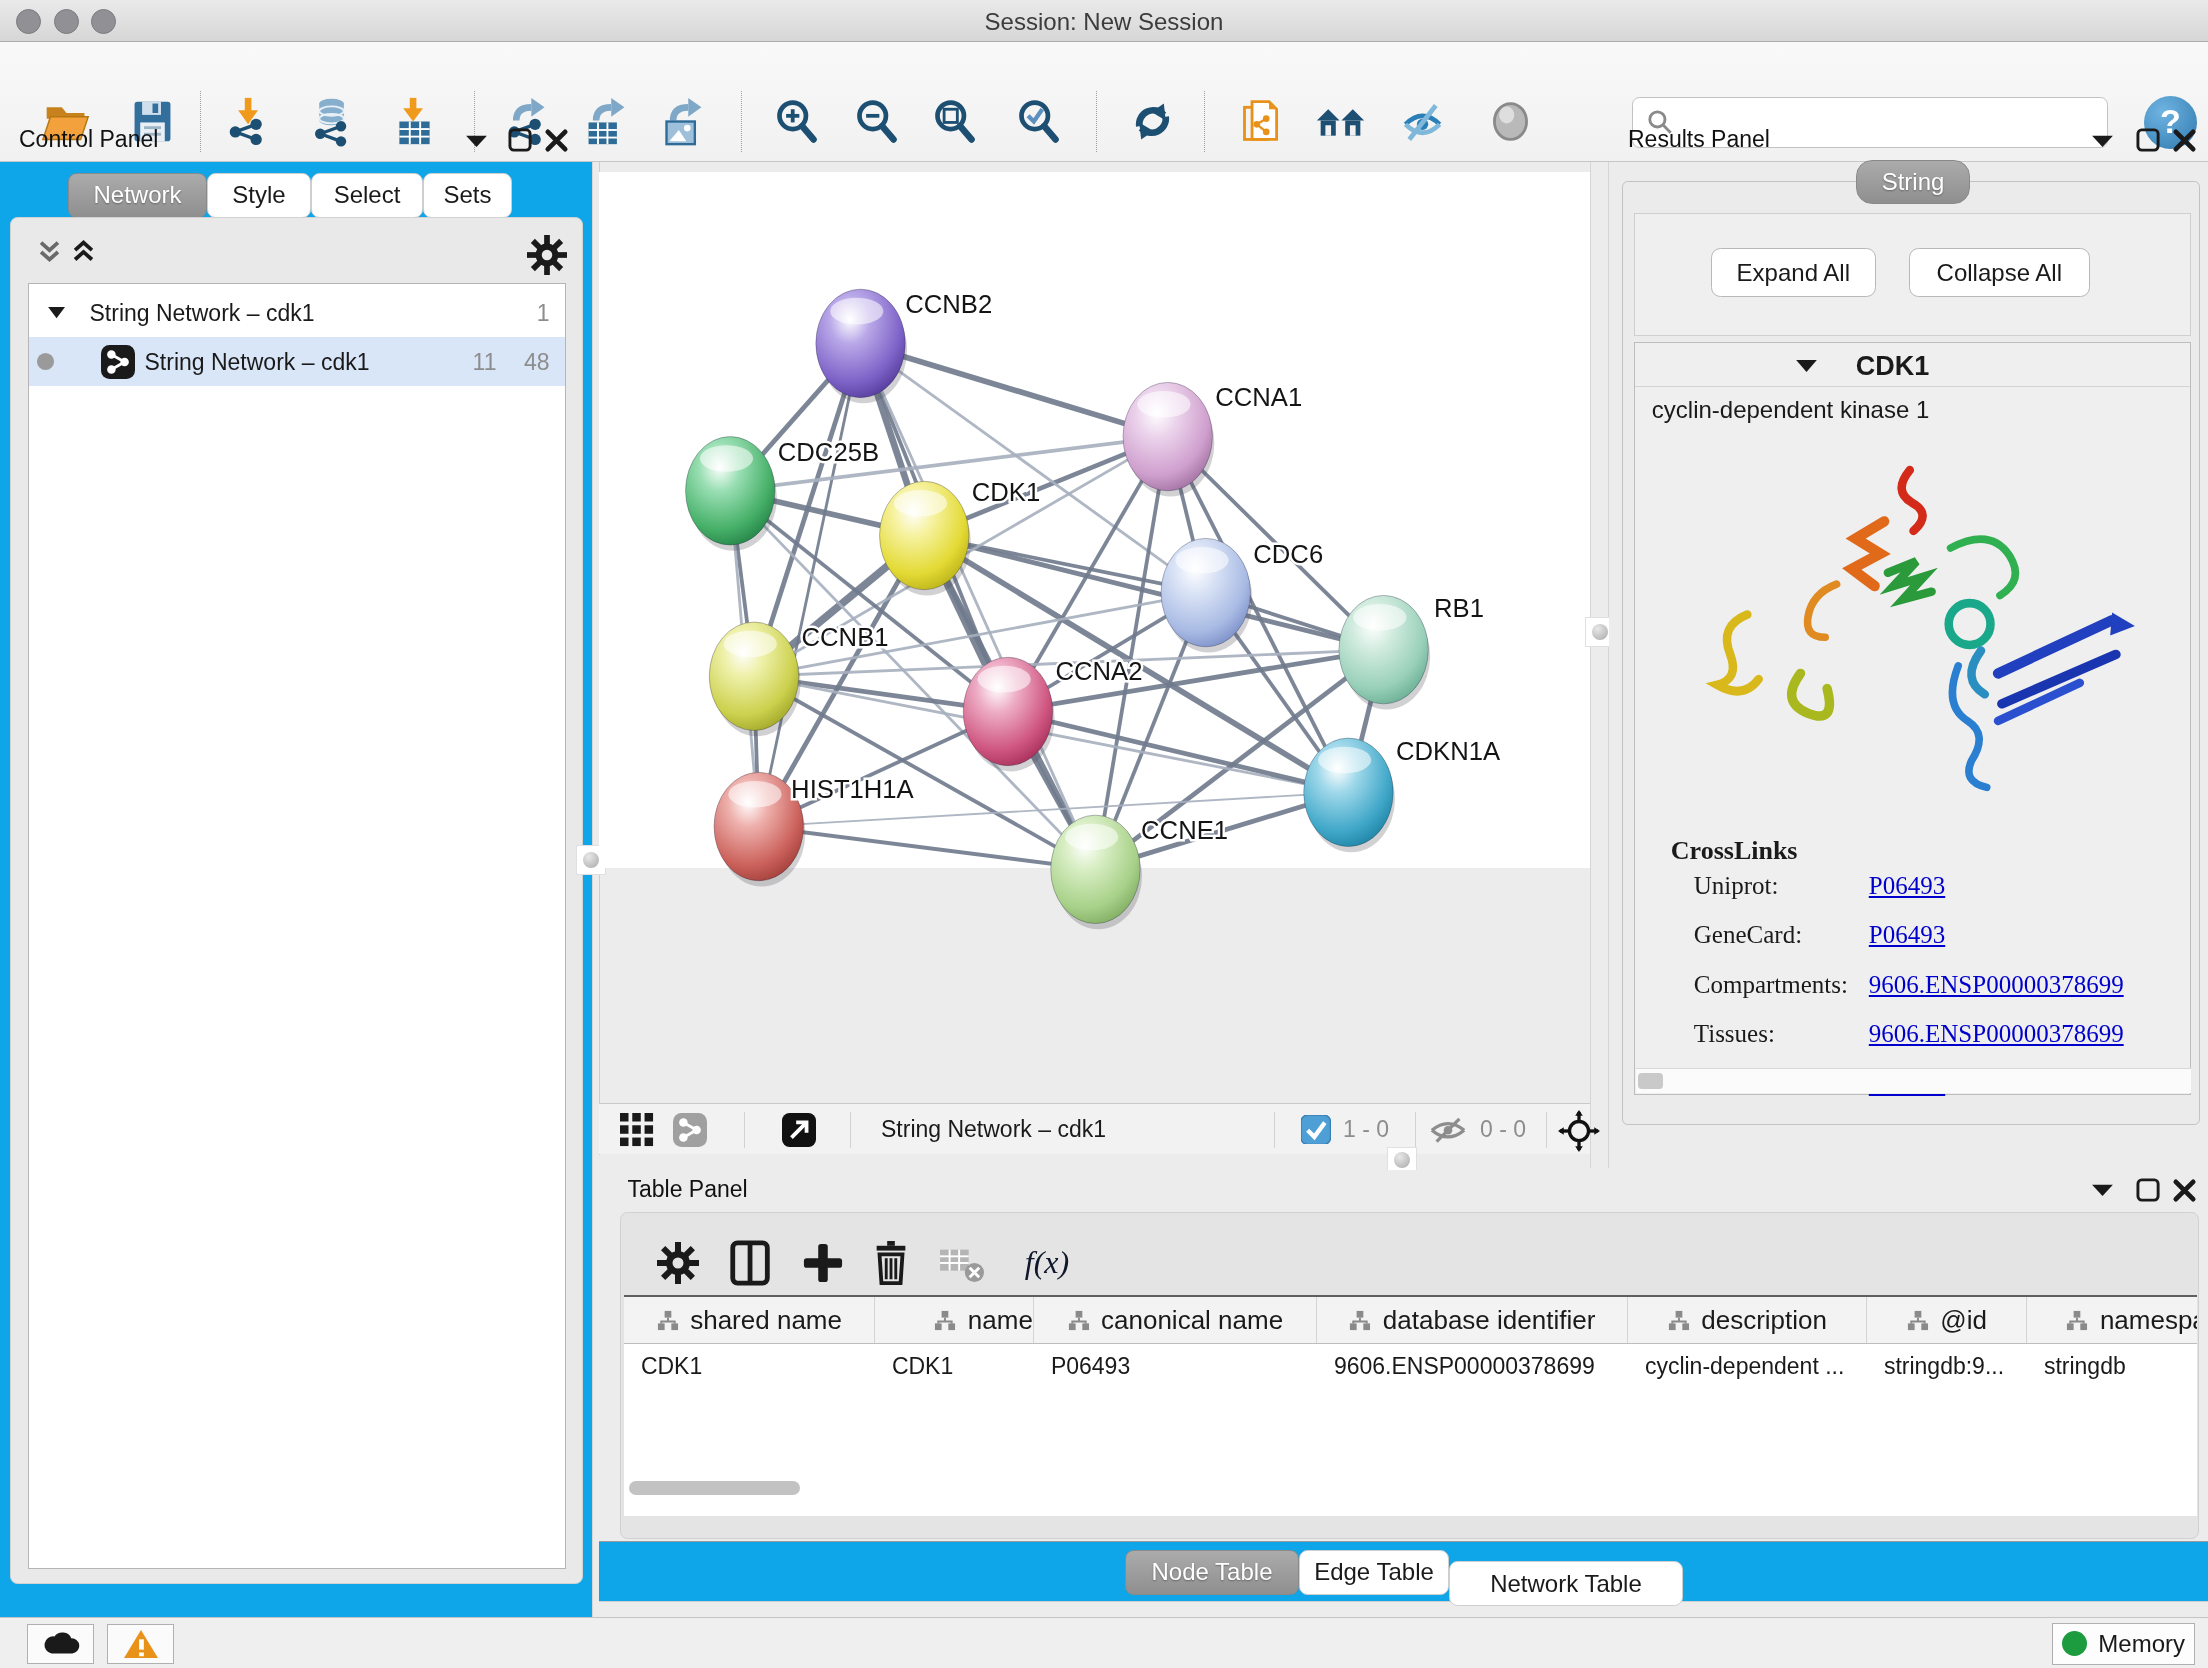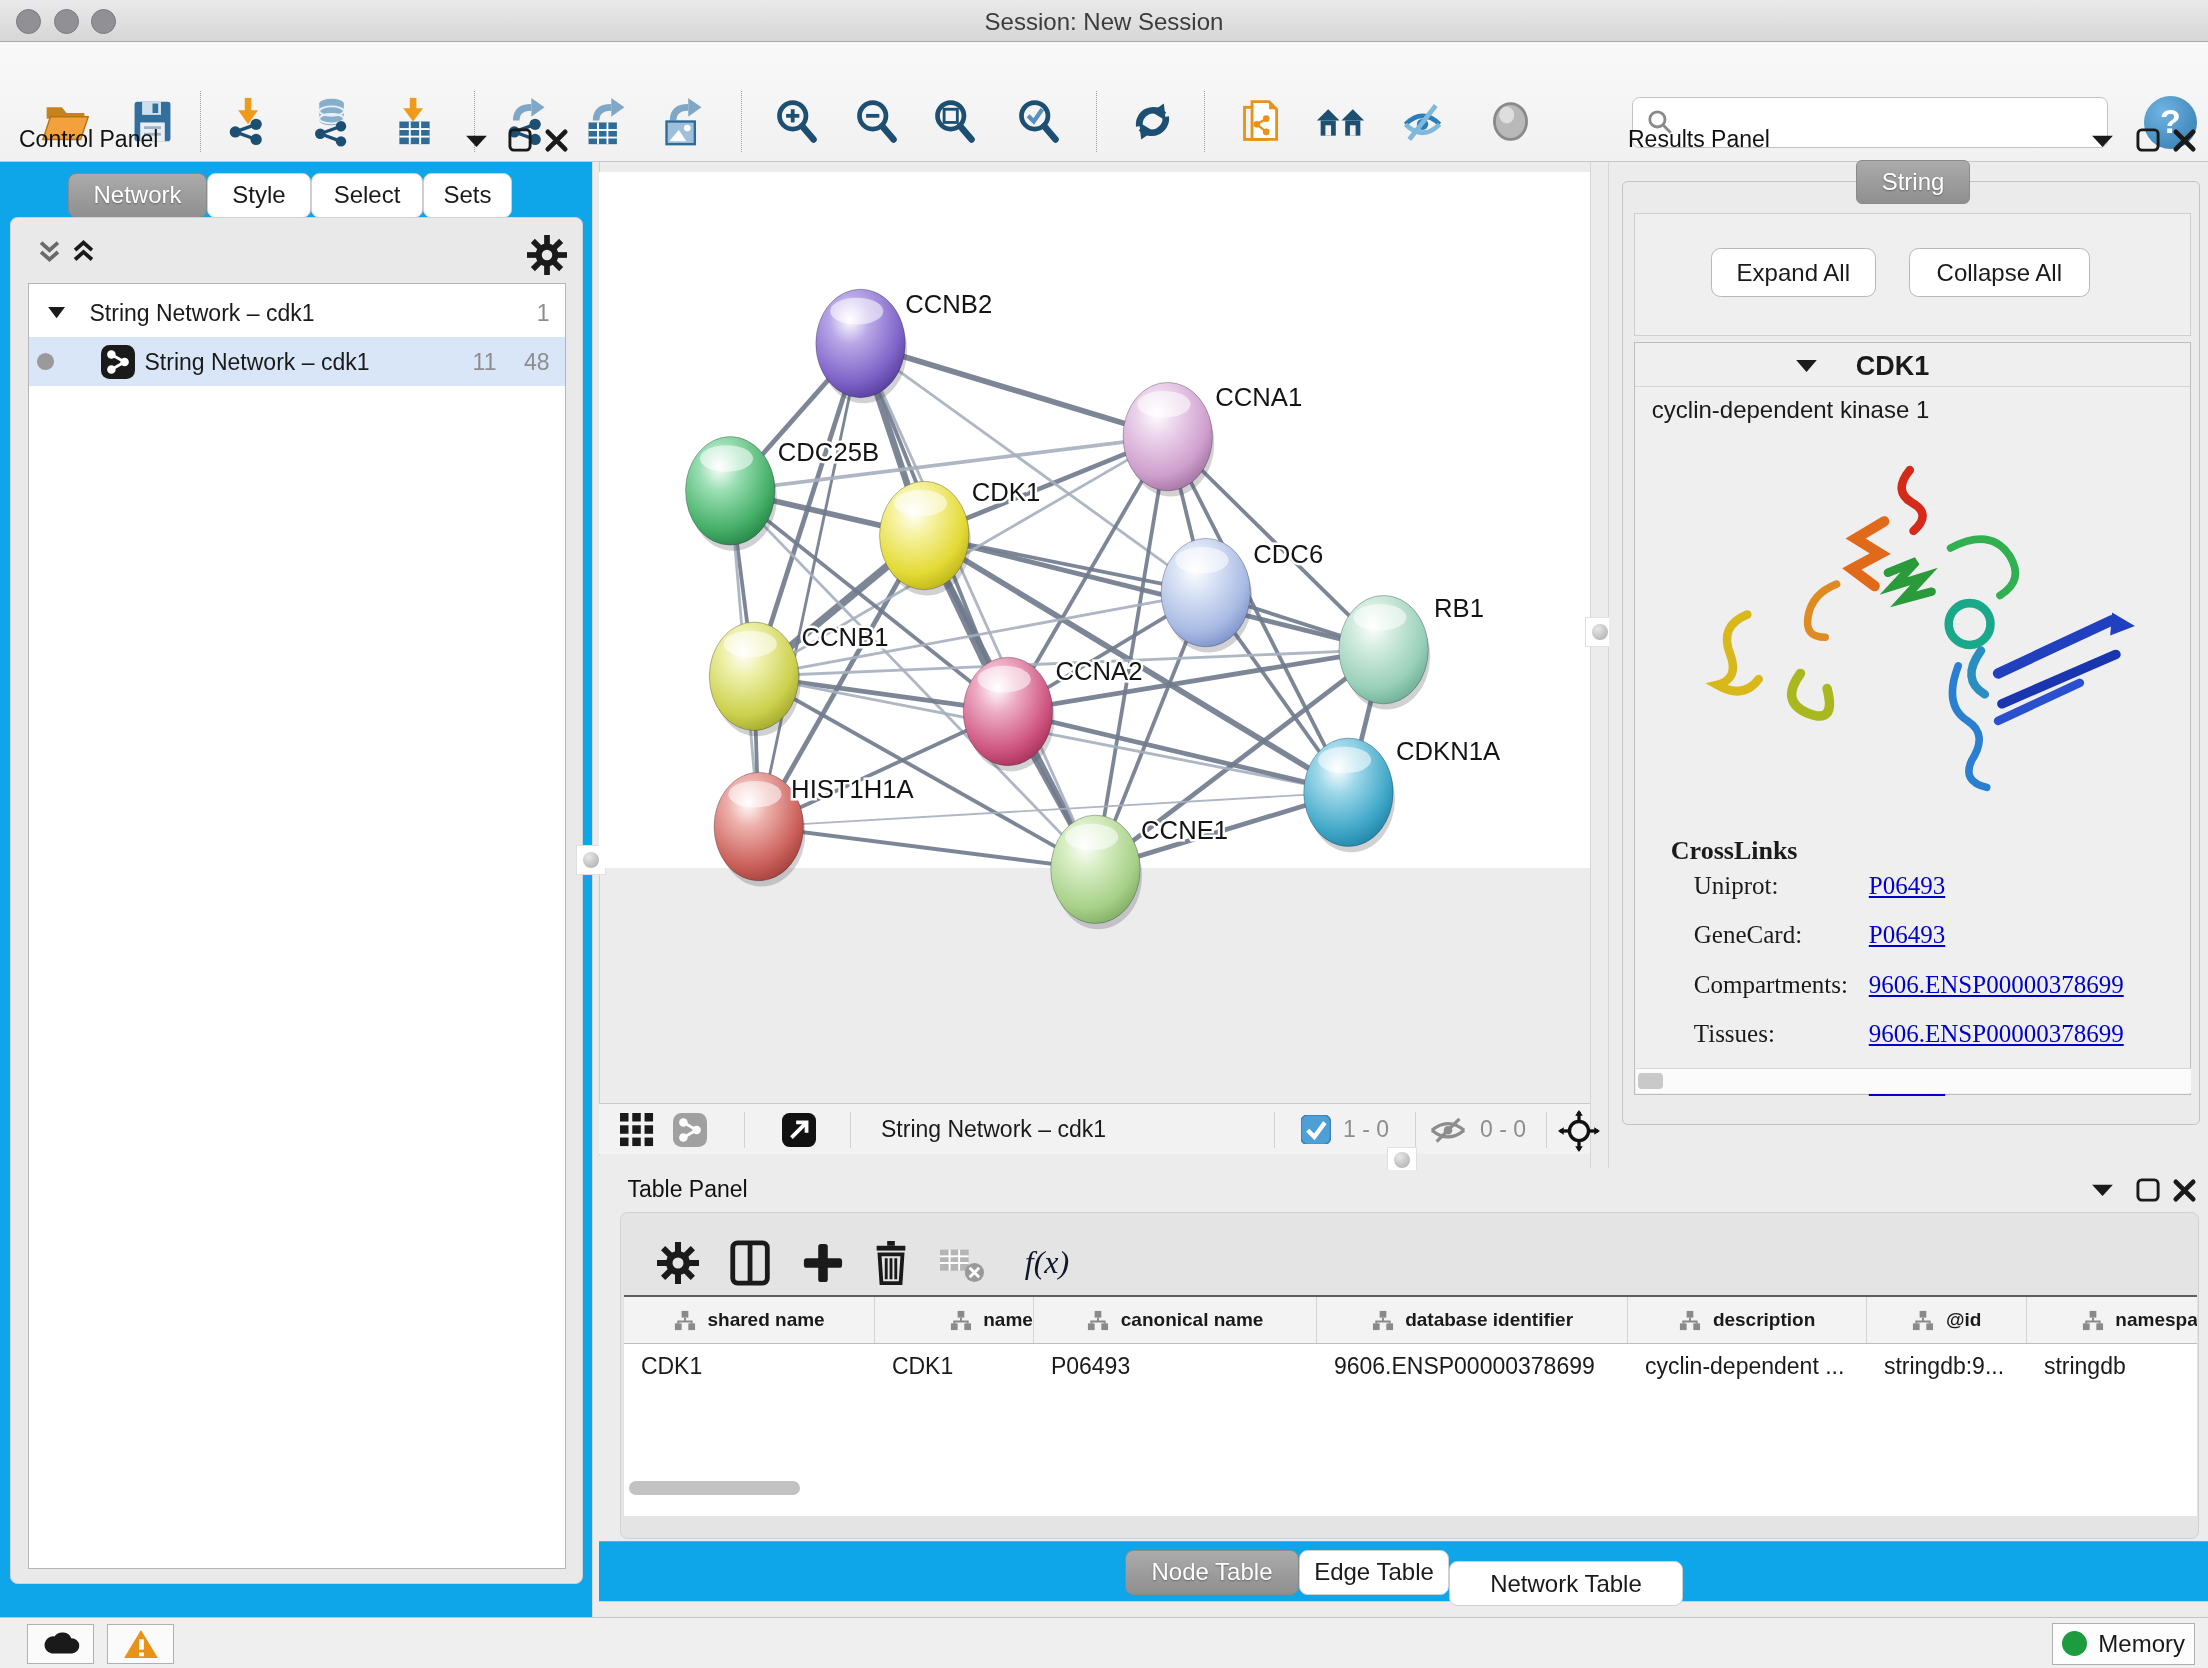--- a/index.html
+++ b/index.html
@@ -65,21 +65,21 @@
   .net-statusbar { position:absolute; left:599px; top:1103px; width:991px; height:51px;
     background:#f2f2f2; border-top:1px solid #cacaca; }
   .ns-sep { position:absolute; top:7.6px; height:36px; border-left:1px solid #d2d2d2; }
   .ns-text { position:absolute; top:12.4px; font-size:23px; }
   .ns-num { color:#8d8d8d; }
 
   
   .results-panel { position:absolute; left:1609px; top:162px; width:599px; height:1006px;
     background:#ececec; }
   .string-tab { position:absolute; left:247px; top:-1.9px; width:114px; height:44px;
-    background:linear-gradient(#ababab,#8f8f8f); border:1px solid #8a8a8a; border-radius:6px;
+    background:linear-gradient(#ababab,#8f8f8f); border:1px solid #8a8a8a; border-radius:16px;
     color:#fff; font-size:24px; text-align:center; line-height:42px; cursor:pointer;
     text-shadow:0 1px 1.9px rgba(0,0,0,.35); z-index:2; }
   .rp-box { position:absolute; left:13.3px; top:19px; width:578px; height:944px;
     background:#ebebeb; border:1px solid #c2c2c2; border-radius:5.7px; }
   .rp-expandbox { position:absolute; left:10.5px; top:31px; width:557px; height:123px;
     background:#efefef; border:1.9px groove #cfcfcf; }
   .rp-btn { position:absolute; top:34px; height:49px; background:#fff;
     border:1px solid #b8b8b8; border-radius:9.5px; font-size:24px; text-align:center;
     display:flex; align-items:center; justify-content:center; cursor:pointer; }
   .rp-section { position:absolute; left:10.5px; top:160px; width:557px; height:753px;
@@ -108,21 +108,21 @@
   .tp-box { position:absolute; left:21px; top:42px; width:1579px; height:327px;
     background:#e4e4e4; border:1px solid #d0d0d0; border-radius:7.6px; }
   .tp-ic { position:absolute; top:23px; width:53px; height:53px; display:flex;
     align-items:center; justify-content:center; cursor:pointer; }
   .fx { font-family:"Liberation Serif",serif; font-style:italic; font-size:32px;
     color:#0f172a; }
   .grid-table { position:absolute; left:2.9px; top:82px; width:1573px; height:221px;
     background:#fff; border-top:2.9px solid #5f5f5f; overflow:hidden; }
   .thead { display:flex; height:47px; background:#f3f3f3; border-bottom:1px solid #bdbdbd; }
   .th { flex:none; display:flex; align-items:center; justify-content:center; gap:11.4px;
-    font-size:19px; border-right:1px solid #d4d4d4; overflow:hidden; cursor:pointer;font-weight:bold; }
+    font-size:26px; border-right:1px solid #d4d4d4; overflow:hidden; cursor:pointer; }
   .trow { display:flex; height:46px; }
   .td { flex:none; font-size:23px; padding:8.6px 0 0 17px; overflow:hidden;
     white-space:nowrap; cursor:pointer; }
   .hscroll { position:absolute; left:7.6px; top:268px; width:171px; height:14.3px;
     background:#c2c2c2; border-radius:7.6px; cursor:pointer; }
   .tp-tabstrip { position:absolute; left:0; top:371px; width:1609px; height:61px;
     background:#0ea5e9; border-top:1.9px solid #9a9a9a; border-bottom:1px solid #cfcfcf; }
 
   
   .bottombar { position:absolute; left:0; top:1617px; width:2208px; height:51px;

